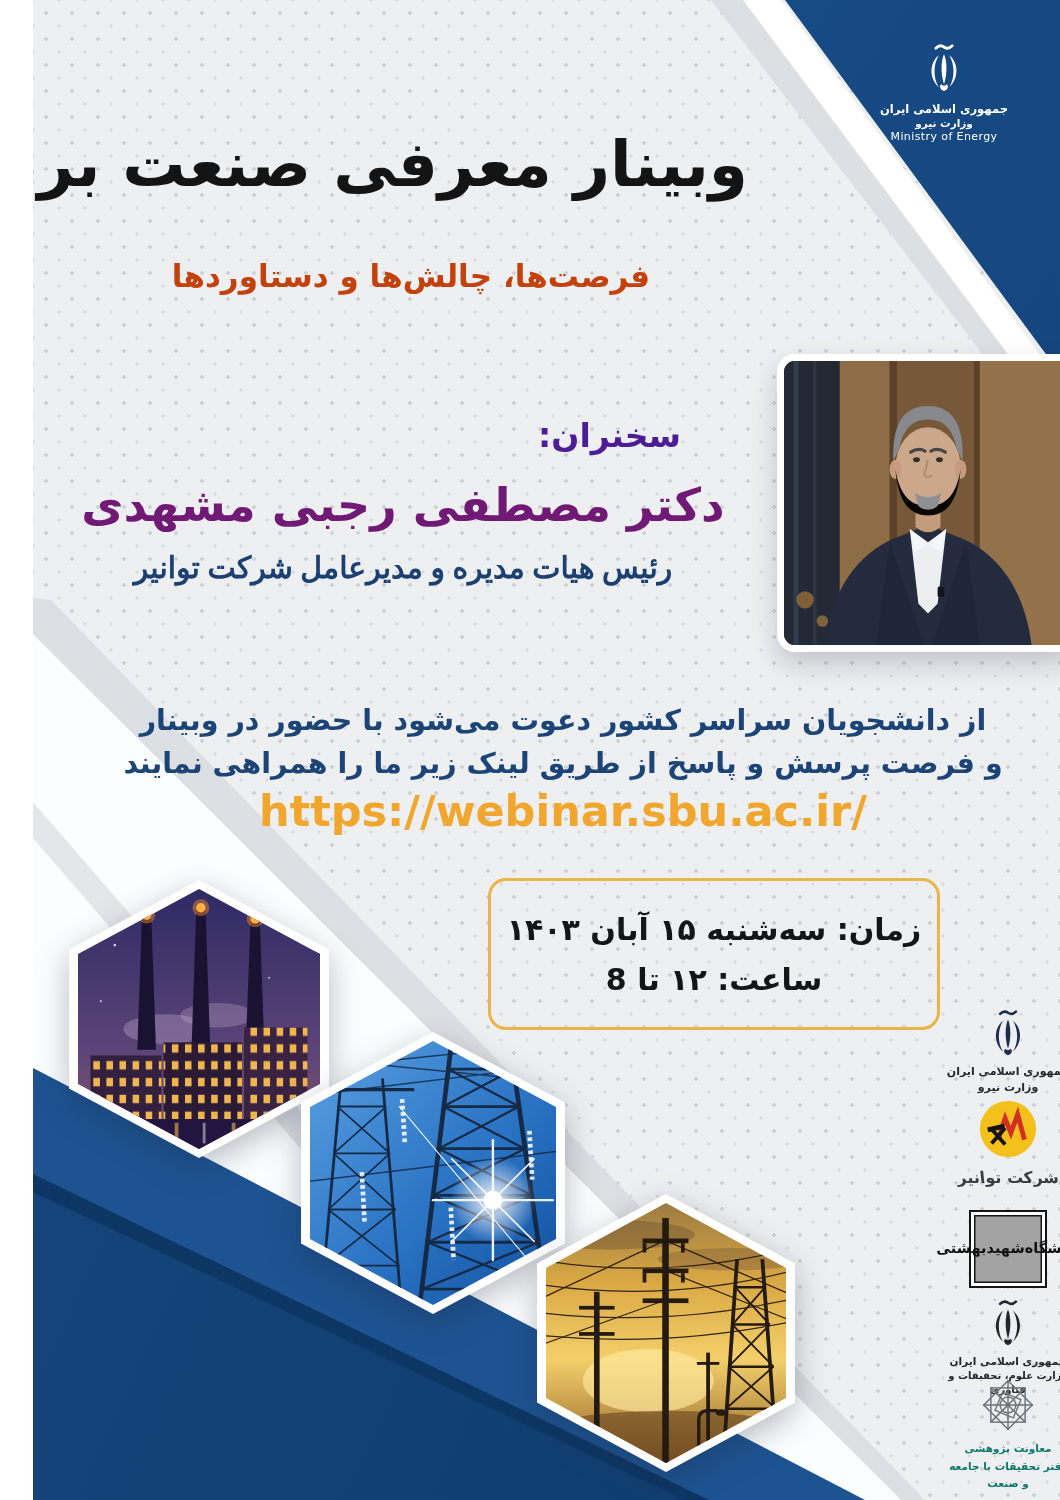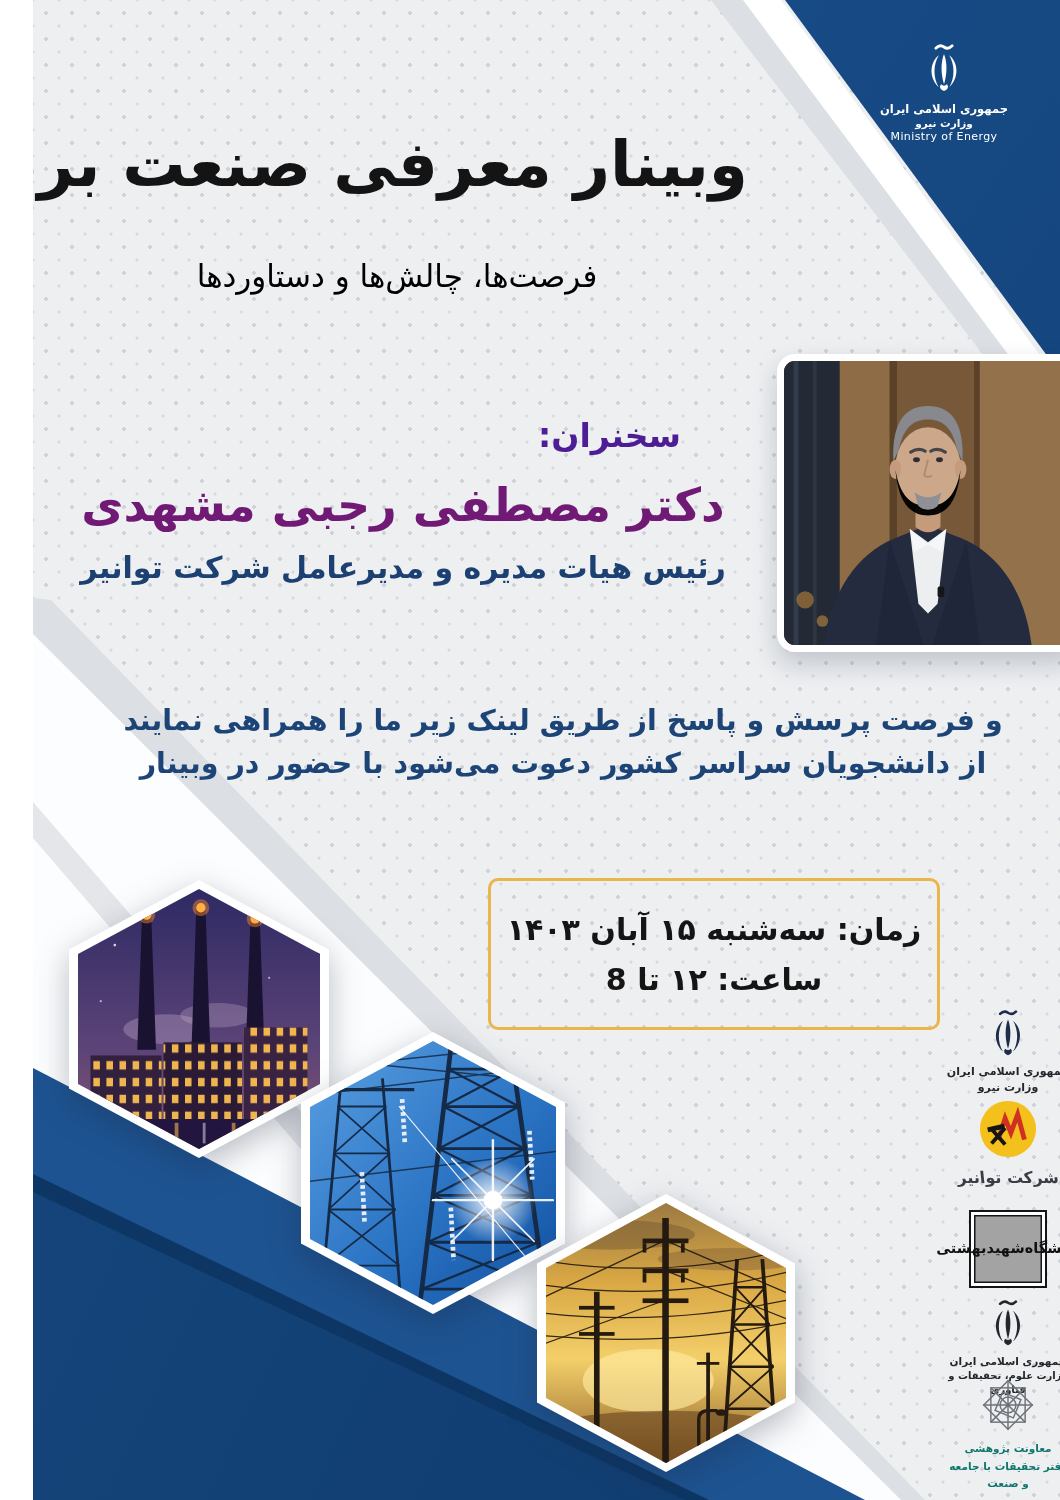--- a/index.html
+++ b/index.html
@@ -32,34 +32,34 @@
   .rtl{direction:rtl;unicode-bidi:plaintext;}
   .center{text-align:center;}
 
   .moe-top{right:34px;top:40px;width:230px;text-align:center;color:#ffffff;}
   .moe-top .emblem{width:52px;height:56px;color:#ffffff;}
   .moe-top .l1{font-size:11.5px;font-weight:bold;margin-top:2px;}
   .moe-top .l2{font-size:10.5px;font-weight:bold;margin-top:1px;}
   .moe-top .l3{font-size:11px;margin-top:1px;letter-spacing:.4px;}
 
   .main-title{left:5px;top:128px;width:710px;font-size:63px;font-weight:bold;color:#141414;white-space:nowrap;}
-  .subtitle{left:9px;top:258px;width:710px;font-size:31px;font-weight:normal;color:#000000;}
+  .subtitle{left:23px;top:258px;width:710px;font-size:31px;font-weight:bold;color:#c2410c;}
 
   .speaker-label{right:412px;top:416px;font-size:33px;font-weight:bold;color:#4c1d95;}
   .speaker-name{left:10px;top:478px;width:720px;font-size:46px;font-weight:bold;color:#701a75;white-space:nowrap;}
-  .speaker-role{left:10px;top:550px;width:720px;font-size:30px;font-weight:bold;color:#1d4073;white-space:nowrap;}
+  .speaker-role{left:10px;top:550px;width:720px;font-size:30px;font-weight:bold;color:#1d4073;white-space:nowrap;font-family:Liberation Serif, serif;}
 
   .photo{left:744px;top:354px;width:302px;height:298px;border-radius:18px;border:7px solid #ffffff;
     box-sizing:border-box;overflow:hidden;box-shadow:0 12px 26px rgba(20,30,60,.20);background:#7d5f3e;}
   .photo svg{width:100%;height:100%;display:block;}
 
   .invite{left:70px;top:700px;width:920px;font-size:28.5px;font-weight:bold;color:#1c4476;line-height:1.5;}
   .webinar-url{left:150px;top:786px;width:760px;font-size:43px;font-weight:bold;color:#f1a62e;direction:ltr;}
 
-  .date-box{left:455px;top:878px;width:452px;height:152px;border:3px solid #eab64c;border-radius:10px;
+  .date-box{left:455px;top:878px;width:452px;height:152px;border:3px solid #eab64c;border-radius:18px;
     box-sizing:border-box;display:flex;flex-direction:column;justify-content:center;align-items:center;gap:15px;
     font-size:30px;font-weight:bold;color:#151515;}
 
   .hex{--hexclip:polygon(50% 0%,100% 25%,100% 75%,50% 100%,0% 75%,0% 25%);
     position:absolute;filter:drop-shadow(0 10px 16px rgba(25,35,60,.30));}
   .hex-core{position:absolute;inset:0;background:#ffffff;clip-path:var(--hexclip);}
   .hex-media{position:absolute;inset:9px;clip-path:var(--hexclip);overflow:hidden;}
   .hex-media svg{width:100%;height:100%;display:block;}
   .hex1{left:36px;top:880px;width:260px;height:278px;}
   .hex2{left:268px;top:1032px;width:264px;height:282px;}
@@ -157,23 +157,24 @@
       <path d="M136 138 q14 10 28 0 l-4 14 q-10 8 -20 0 Z" fill="#8e9095"></path>
       <path d="M132 96 q8 -5 15 -1" stroke="#45454b" stroke-width="3.4" fill="none" stroke-linecap="round"></path>
       <path d="M168 96 q-8 -5 -15 -1" stroke="#45454b" stroke-width="3.4" fill="none" stroke-linecap="round"></path>
       <ellipse cx="138" cy="104" rx="3.6" ry="2.6" fill="#2e2c2c"></ellipse>
       <ellipse cx="162" cy="104" rx="3.6" ry="2.6" fill="#2e2c2c"></ellipse>
       <path d="M150 104 q-3 12 -4 16 q4 4 8 0" stroke="#b08b6d" stroke-width="2" fill="none"></path>
     </svg>
   </div>
 
   <div class="abs invite center rtl">
+    <div>از دانشجویان سراسر کشور دعوت می‌شود با حضور در وبینار</div>
     <div>و فرصت پرسش و پاسخ از طریق لینک زیر ما را همراهی نمایند</div>
-    <div>از دانشجویان سراسر کشور دعوت می‌شود با حضور در وبینار</div>
-  </div>
+  </div>
+  <div class="abs webinar-url center">https://webinar.sbu.ac.ir/</div>
 
   <div class="abs date-box rtl">
     <div>زمان: سه‌شنبه ۱۵ آبان ۱۴۰۳</div>
     <div>ساعت: ۱۲ تا 8</div>
   </div>
 
   <div class="hex hex1">
     <div class="hex-core"></div>
     <div class="hex-media">
       <svg viewBox="0 0 260 278" preserveAspectRatio="xMidYMid slice">

